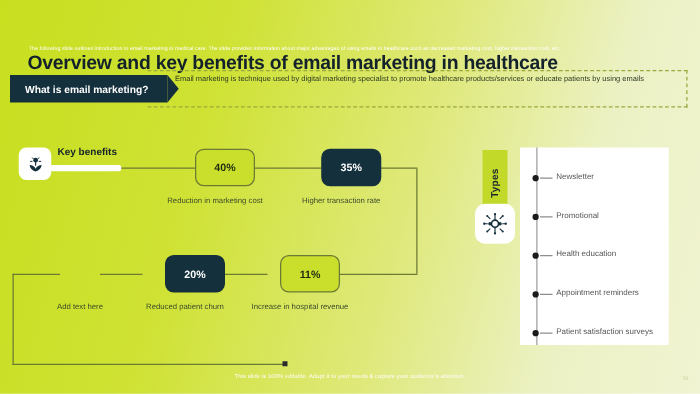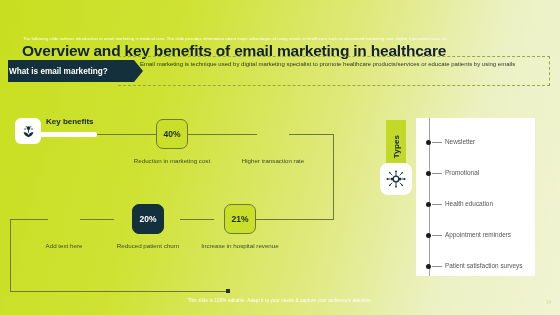--- a/index.html
+++ b/index.html
@@ -28,21 +28,21 @@
   #defstrip{
     position:absolute;left:118px;top:56px;width:432px;height:30px;
     border:1px dashed #9aa83c;border-left:none;
     box-sizing:border-box;
   }
   #deflabel{
     position:absolute;left:8px;top:60px;
     width:126px;height:22px;
     background:#15303d;color:#ffffff;
     font-size:8.2px;font-weight:bold;
-    display:flex;align-items:center;padding-left:1px;
+    display:flex;align-items:center;padding-left:12px;
     box-sizing:border-box;
   }
   #deflabel:after{
     content:"";position:absolute;right:-9px;top:0;
     border-top:11px solid transparent;
     border-bottom:11px solid transparent;
     border-left:9px solid #15303d;
   }
   #deftext{
     position:absolute;left:140px;top:60px;width:392px;
@@ -61,21 +61,21 @@
   #kb-bar{
     position:absolute;left:40px;top:132px;width:57px;height:5px;
     background:#ffffff;border-radius:2px;
   }
   
   .ln{position:absolute;background:#6d7a33;}
   .ln.h{height:1px;}
   .ln.v{width:1px;}
   
   .node{
-    position:absolute;width:32px;height:30px;border-radius:7px;
+    position:absolute;width:48px;height:30px;border-radius:7px;
     display:flex;align-items:center;justify-content:center;
     font-size:8.5px;font-weight:bold;box-sizing:border-box;
   }
   .node.lime{background:#cade2c;border:1px solid #6d7a33;color:#1d2a12;}
   .node.dark{background:#15303d;border:1px solid #15303d;color:#ffffff;}
   .node.ghost{background:transparent;border:1px solid #6d7a33;color:#1d2a12;}
   .ncap{
     position:absolute;width:86px;text-align:center;
     font-size:6.2px;color:#3c4a2a;line-height:8.5px;
   }
@@ -165,31 +165,34 @@
   <div class="ln h" style="left:80px;top:219px;width:34px;"></div>
   <div class="ln h" style="left:10px;top:219px;width:38px;"></div>
   <div class="ln v" style="left:10px;top:219px;height:73px;"></div>
   <div class="ln h" style="left:10px;top:291px;width:217px;"></div>
 
   <div class="node lime" style="left:156px;top:119px;">
     <span>40%</span>
   </div>
   <div class="ncap" style="left:129px;top:157px;">Reduction in marketing cost</div>
 
+  <div class="node dark" style="left:257px;top:119px;">
+    <span>35%</span>
+  </div>
   <div class="ncap" style="left:230px;top:157px;">Higher transaction rate</div>
 
   <div class="ncap" style="left:21px;top:242px;">Add text here</div>
 
   <div class="node dark" style="left:132px;top:204px;">
     <span>20%</span>
   </div>
   <div class="ncap" style="left:105px;top:242px;">Reduced patient churn</div>
 
   <div class="node lime" style="left:224px;top:204px;">
-    <span>21%</span>
+    <span>11%</span>
   </div>
   <div class="ncap" style="left:197px;top:242px;">Increase in hospital revenue</div>
 
   <div id="types-tab">
     <span>Types</span>
   </div>
   <div id="types-icon">
     <svg width="22" height="22" viewBox="0 0 24 24" aria-hidden="true">
       <circle cx="12" cy="12" r="3.1" fill="none" stroke="#15303d" stroke-width="1.5"></circle>
       <circle cx="7.6" cy="12" r="1.5" fill="#15303d"></circle>

